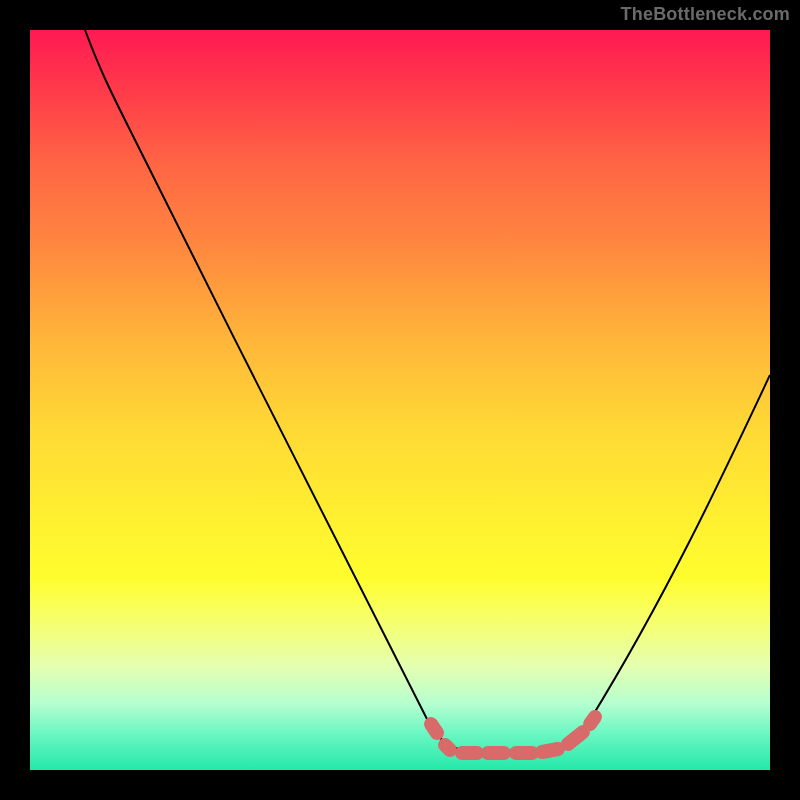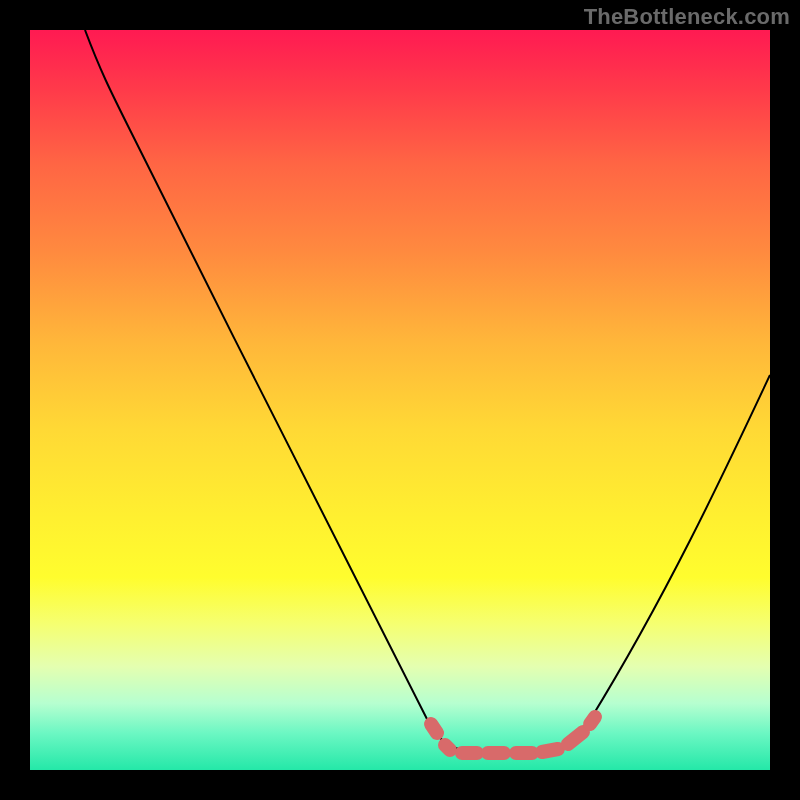--- a/index.html
+++ b/index.html
@@ -15,21 +15,21 @@
     position: relative;
     width: 800px;
     height: 800px;
     background: #000;
   }
   .watermark {
     position: absolute;
     top: 4px;
     right: 10px;
     color: #6a6a6a;
-    font-size: 22px;
+    font-size: 18px;
     font-weight: 600;
     letter-spacing: 0.2px;
     z-index: 10;
   }
   .plot-area {
     position: absolute;
     left: 30px;
     top: 30px;
     width: 740px;
     height: 740px;

